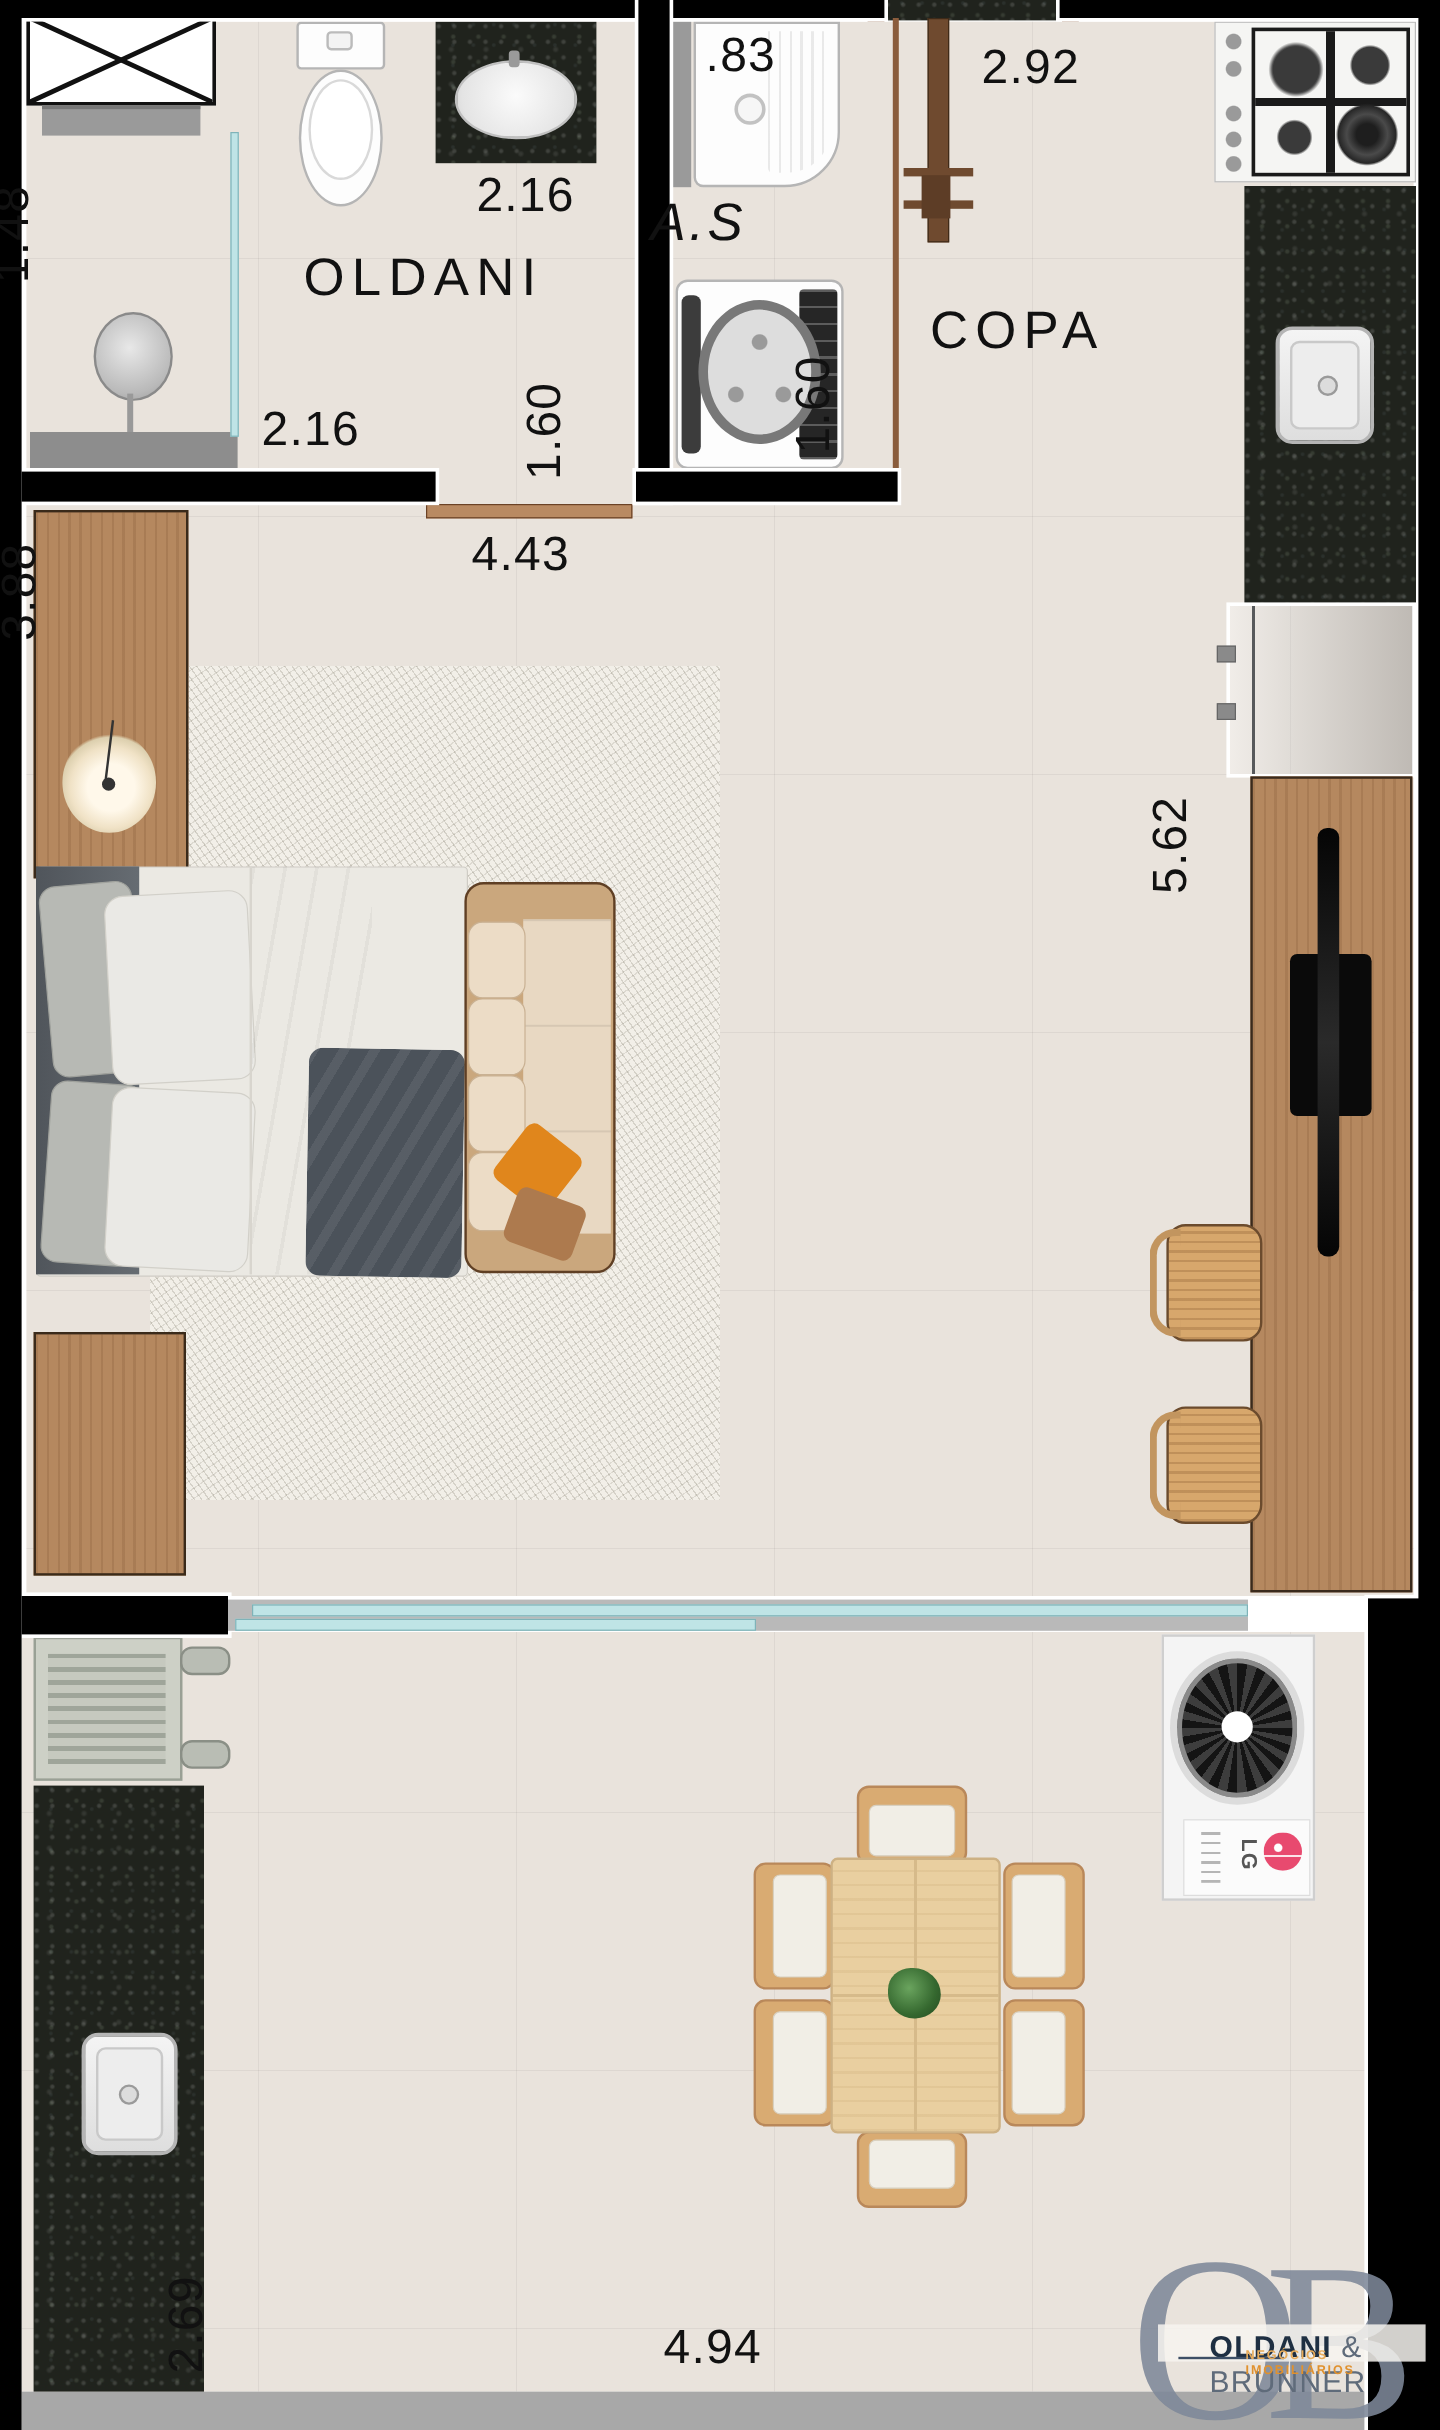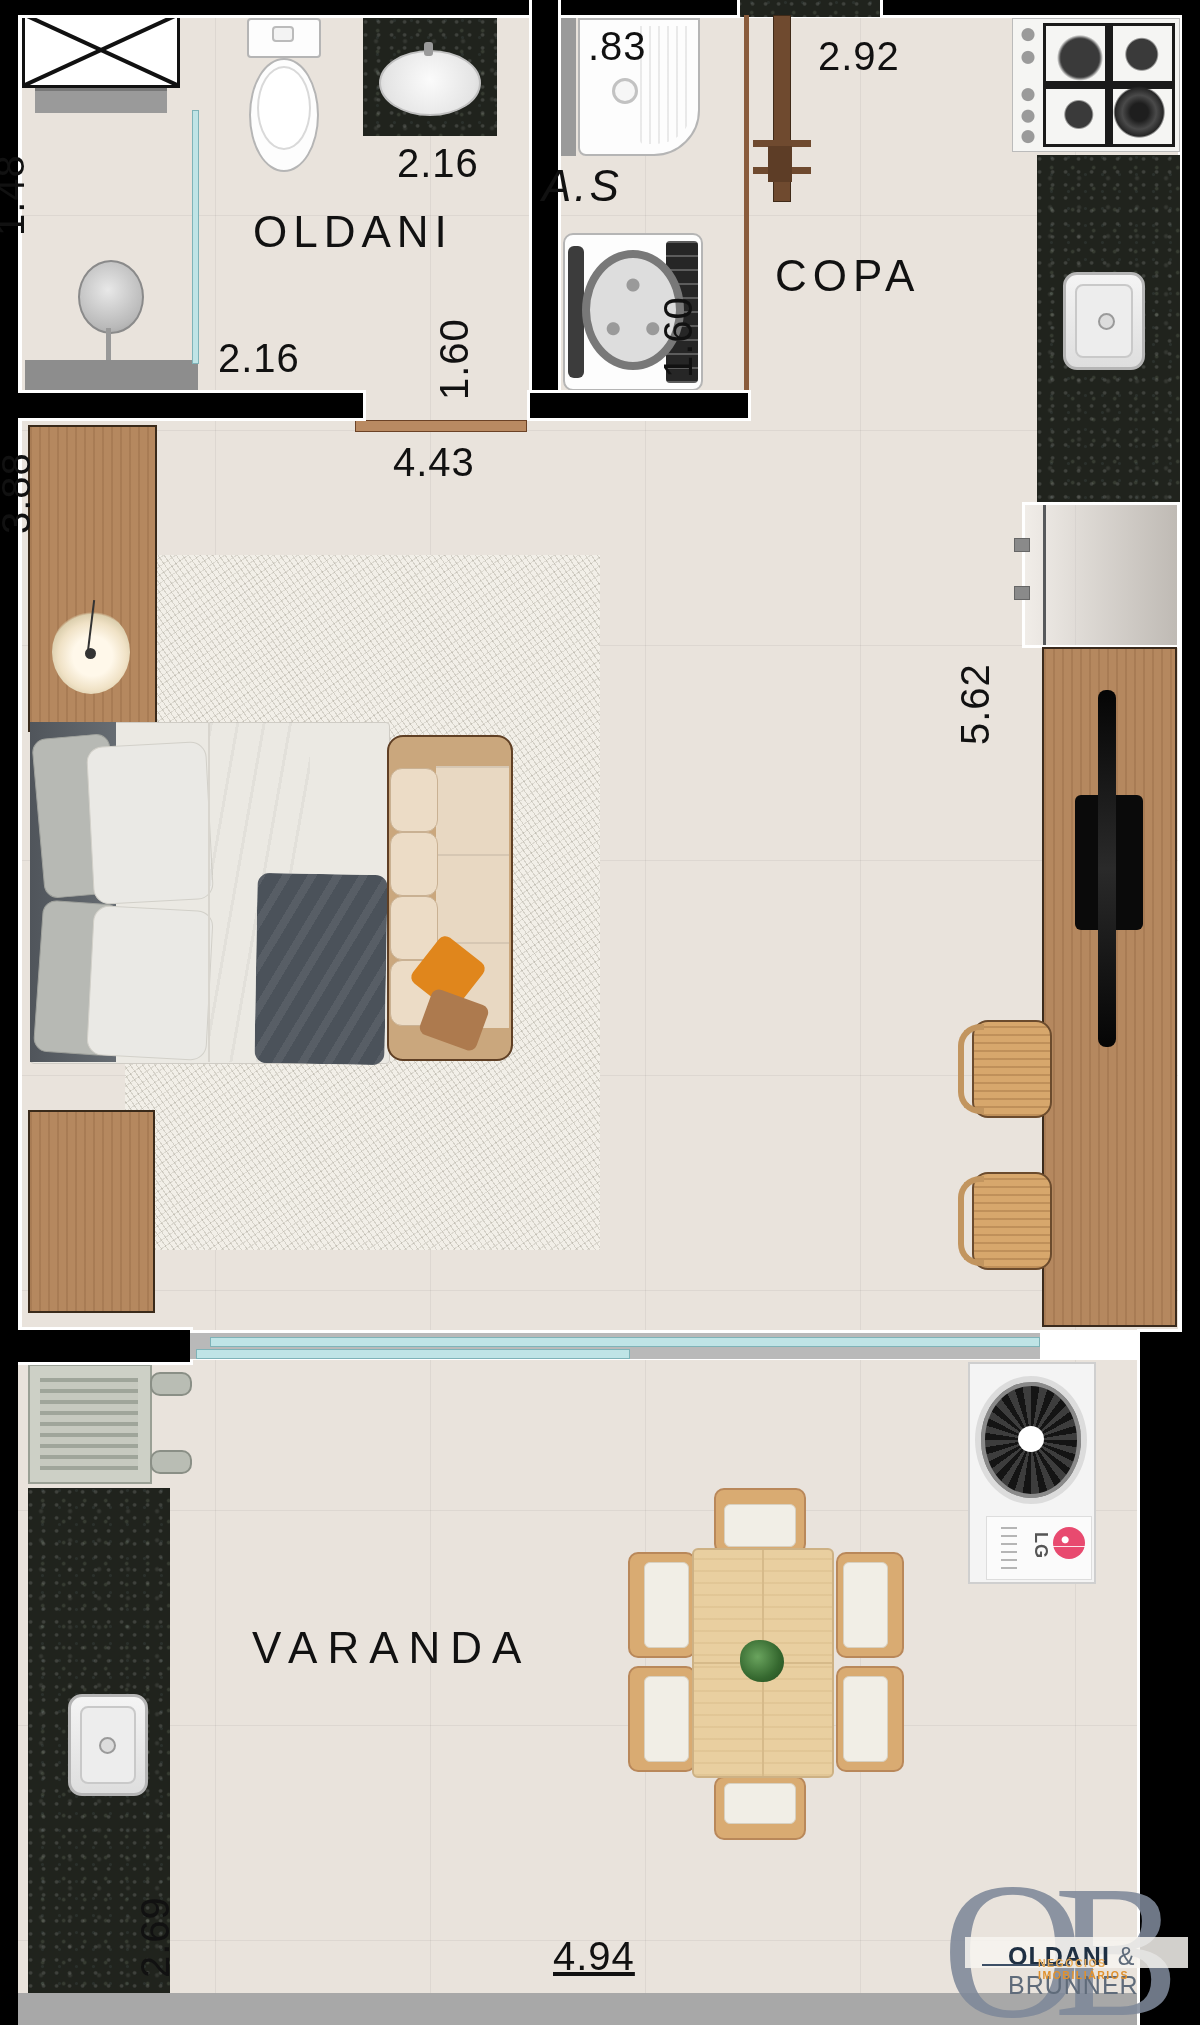--- a/index.html
+++ b/index.html
@@ -240,23 +240,22 @@
   <span class="lab room" style="left:542px;top:164px;letter-spacing:3px;font-style:italic;">A.S</span>
 
   <span class="lab dim" style="left:818px;top:36px;">2.92</span>
   <span class="lab dim vtext" style="left:698px;top:338px;">1.60</span>
   <span class="lab room" style="left:775px;top:254px;">COPA</span>
 
   <span class="lab dim" style="left:393px;top:442px;">4.43</span>
   <span class="lab dim vtext" style="left:36px;top:494px;">3.88</span>
   <span class="lab dim vtext" style="left:995px;top:705px;">5.62</span>
 
-  <span class="lab room" style="left:252px;top:1626px;letter-spacing:10px;">VARANDA</span>
   <span class="lab dim vtext" style="left:175px;top:1938px;">2.69</span>
-  <span class="lab dim" style="left:553px;top:1936px;text-decoration:underline;">4.94</span>
+  <span class="lab dim" style="left:553px;top:1936px;">4.94</span>
 
   <span class="logo-letter" style="left:942px;top:1852px;font-size:196px;">O</span>
   <span class="logo-letter" style="left:1054px;top:1858px;font-size:188px;">B</span>
   <div class="logo-band" style="left:965px;top:1937px;width:223px;height:31px;"></div>
   <div class="logo-name" style="left:1008px;top:1942px;">
     <span style="font-weight:bold;color:#1e2f42;">OLDANI</span>
     <span style="color:#5f6b7a;">&amp; BRUNNER</span>
   </div>
   <div class="abs" style="left:982px;top:1964px;width:88px;height:2px;background:#3d4f66;z-index:62;"></div>
   <div class="logo-tag" style="left:1038px;top:1957px;">

